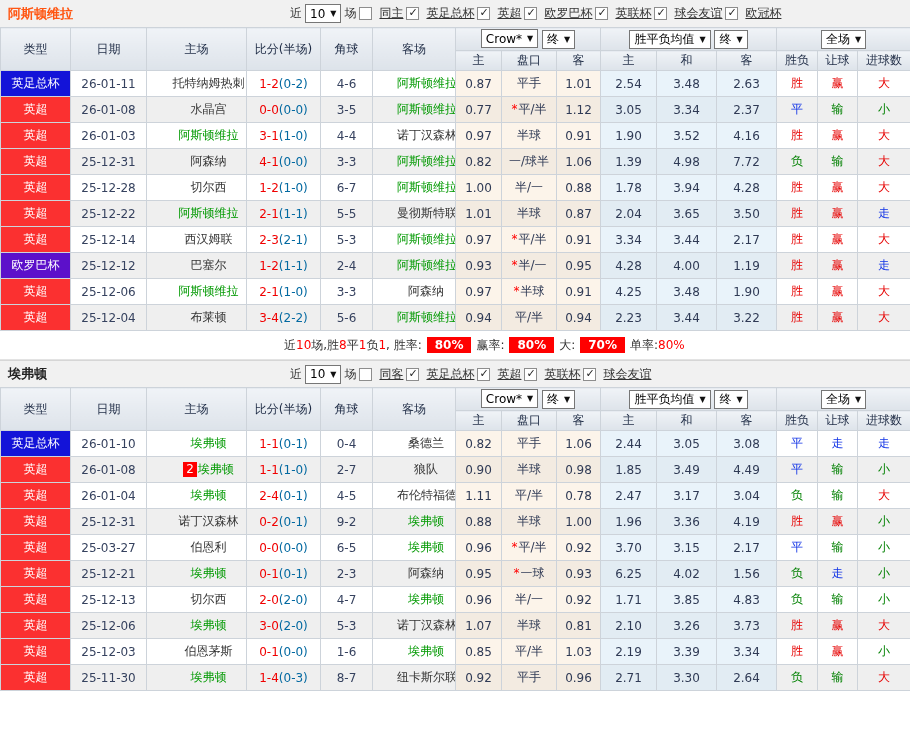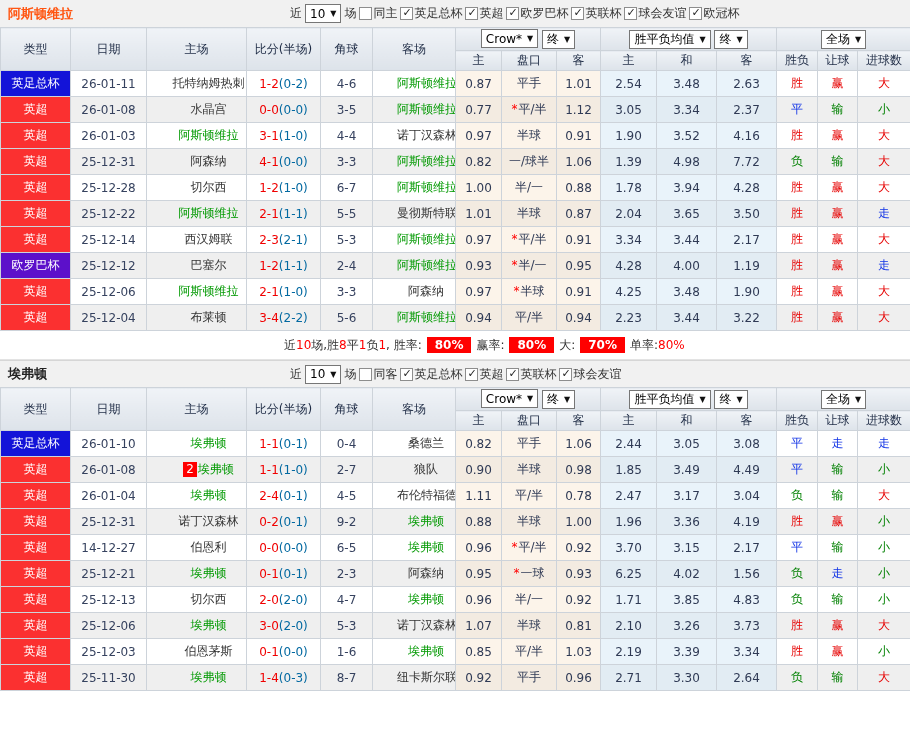--- a/index.html
+++ b/index.html
@@ -23,21 +23,21 @@
   .filterbar.second { border-top: 1px solid #d6d6d6; }
   .team-name { font-size: 13px; font-weight: bold; padding-left: 8px; width: 290px; }
   .team-name.orange { color: #ff5511; }
   .team-name.dark { color: #222; }
   .filter-controls { display: flex; align-items: center; gap: 3px; }
   .sel { display: inline-flex; align-items: center; gap: 5px; background: #fff; border: 1px solid #767676;
          height: 19px; padding: 0 4px; color: #000; cursor: pointer; white-space: nowrap; }
   .sel .arrow { font-size: 8px; color: #111; }
   .cb { width: 13px; height: 13px; border: 1px solid #8d8d8d; background: #fff; display: inline-block; position: relative; vertical-align: -2px; cursor: pointer; }
   .cb.checked::after { content: "✓"; position: absolute; left: 1px; top: -2px; font-size: 11px; font-weight: bold; color: #222; }
-  .cb-item { display: inline-flex; align-items: center; gap: 1px; cursor: pointer; }
+  .cb-item { display: inline-flex; align-items: center; gap: 7px; cursor: pointer; text-decoration: underline; }
 
   
   table { border-collapse: collapse; table-layout: fixed; width: 910px; }
   th, td { border: 1px solid #cdd3da; text-align: center; overflow: hidden; white-space: nowrap; }
   thead th { background: linear-gradient(180deg, #f0f3f7 0%, #dde3ea 100%); color: #1e2b45; font-weight: normal; }
   thead tr.hrow1 th { height: 23px; }
   thead tr.hrow2 th { height: 20px; }
   tbody td { height: 26px; color: #333; }
   tbody tr.odd  { background: #ffffff; }
   tbody tr.even { background: #efefef; }
@@ -540,21 +540,21 @@
       <td class="crowbg num">1.00</td>
       <td class="avgbg num">1.96</td>
       <td class="avgbg num">3.36</td>
       <td class="avgbg num">4.19</td>
       <td class="res red">胜</td>
       <td class="res red">赢</td>
       <td class="res green">小</td>
     </tr>
         <tr class="odd">
       <td class="comp red">英超</td>
-      <td class="date">14-12-27</td>
+      <td class="date">25-03-27</td>
       <td class="team"><span>伯恩利</span></td>
       <td class="score"><span class="ft">0-0</span><span class="ht">(0-0)</span></td>
       <td class="corner">6-5</td>
       <td class="team"><span class="green-team">埃弗顿</span></td>
       <td class="crowbg num">0.96</td>
       <td class="crowbg num"><span class="star">*</span><span>平/半</span></td>
       <td class="crowbg num">0.92</td>
       <td class="avgbg num">3.70</td>
       <td class="avgbg num">3.15</td>
       <td class="avgbg num">2.17</td>

